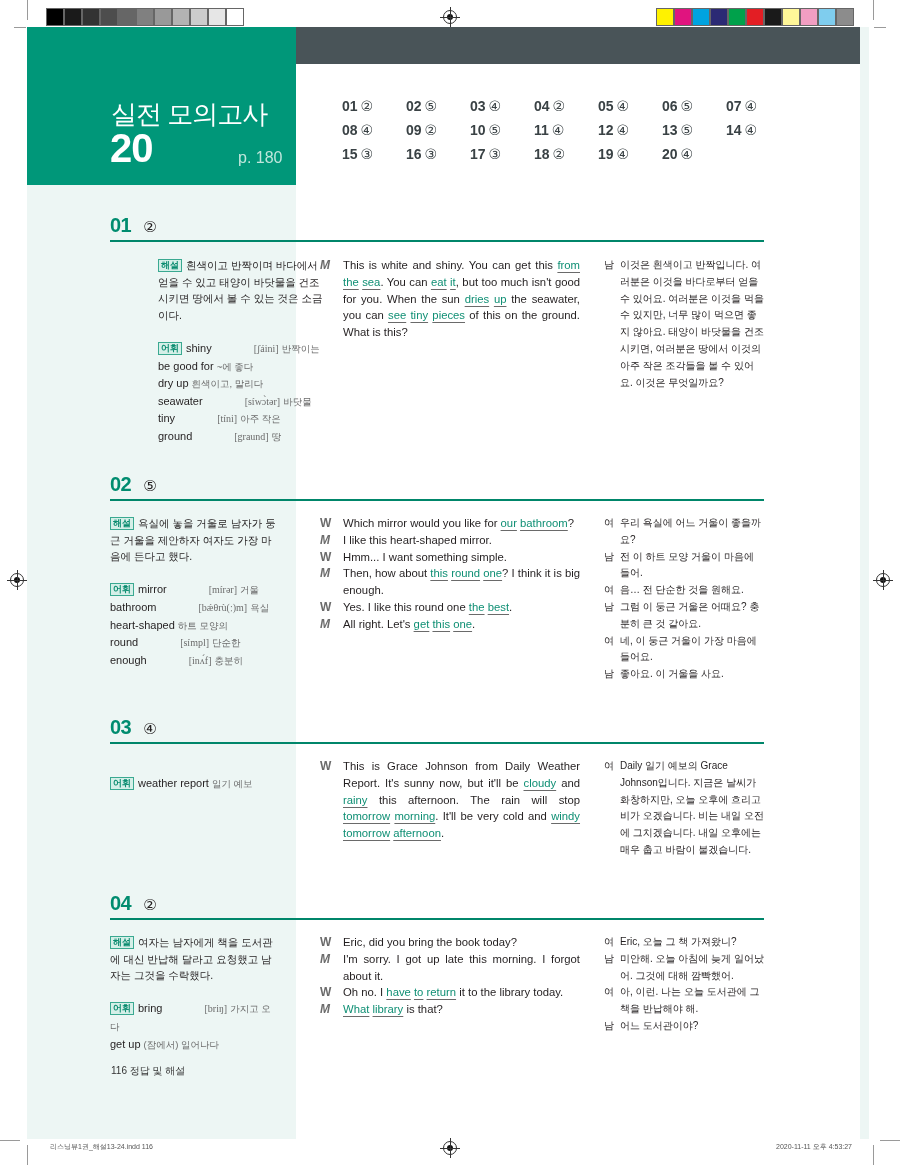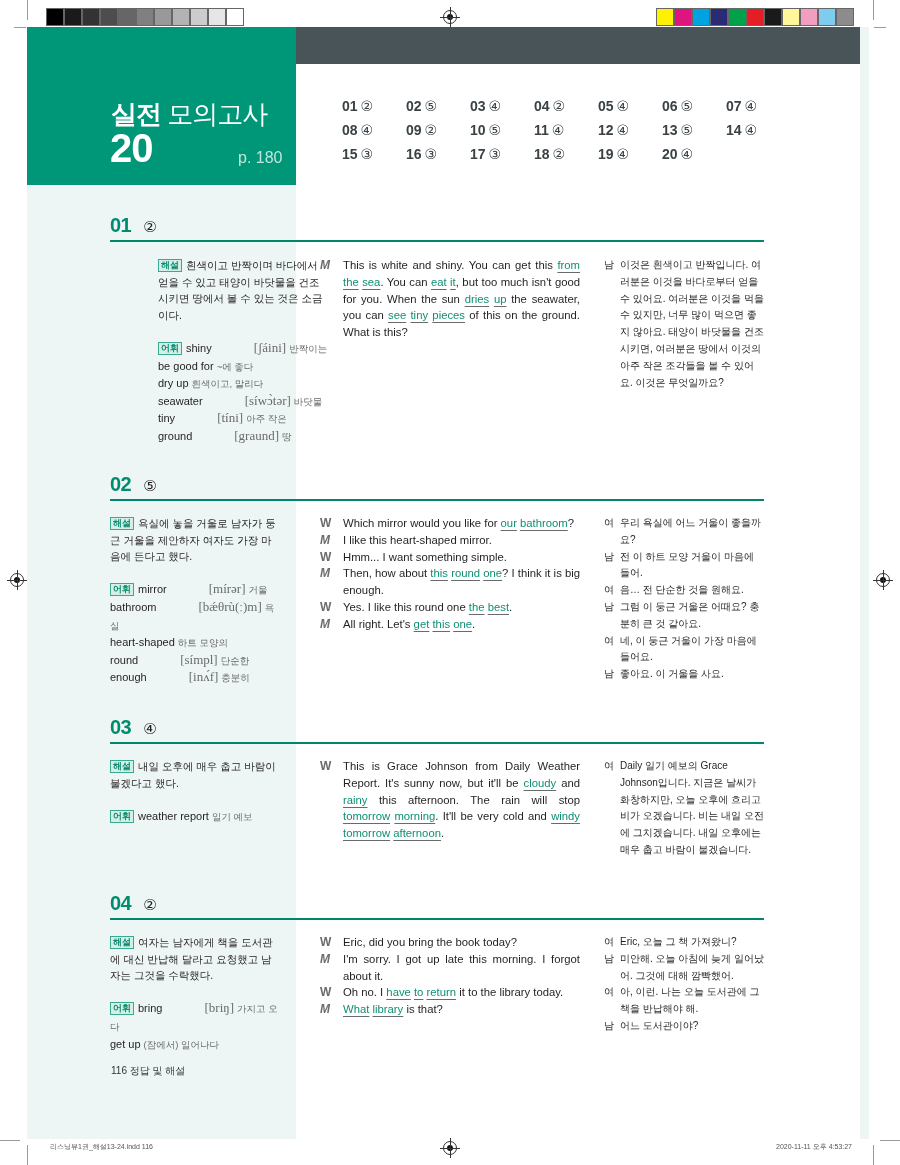--- a/index.html
+++ b/index.html
@@ -15,40 +15,40 @@
   .reg::after { content: ""; position: absolute; left: -4px; top: 6px; width: 20px; height: 1px; background: #333; }
   .reg i { position: absolute; left: 6px; top: -4px; width: 1px; height: 20px; background: #333; }
 
   
   .page-left-bg { position: absolute; left: 27px; top: 27px; width: 269px; height: 1112px; background: #edf6f4; }
   .page-right-strip { position: absolute; left: 860px; top: 27px; width: 9px; height: 1112px; background: #edf6f4; }
   .hero-green { position: absolute; left: 27px; top: 27px; width: 269px; height: 158px; background: #009779; }
   .hero-dark { position: absolute; left: 296px; top: 27px; width: 564px; height: 37px; background: #495458; }
 
   .hero-title { position: absolute; left: 111px; top: 97px; color: #fff; font-size: 26px; letter-spacing: -1px; }
-  .hero-title b { font-weight: 700; }
+  .hero-title b { font-weight: 400; }
   .hero-title span.light { font-weight: 400; }
   .hero-num { position: absolute; left: 110px; top: 126px; color: #fff; font-size: 40px; font-weight: 700; letter-spacing: -1px; }
   .hero-page { position: absolute; left: 238px; top: 149px; color: #bfe6dc; font-size: 16px; }
 
   .answer-grid { position: absolute; left: 342px; top: 98px; display: grid; grid-template-columns: repeat(7, 64px); row-gap: 8px; }
   .answer-cell { font-size: 14px; font-weight: 700; color: #3a4245; white-space: nowrap; height: 16px; line-height: 16px; }
   .answer-cell .c { font-weight: 400; margin-left: 3px; }
 
   
   .sec-head { position: absolute; left: 110px; display: flex; align-items: baseline; }
   .sec-num { font-size: 20px; font-weight: 700; color: #008c6f; letter-spacing: -0.5px; }
   .sec-ans { font-size: 15px; margin-left: 12px; color: #231f20; }
   .sec-rule { position: absolute; left: 110px; width: 654px; height: 2px; background: #00866a; }
 
   .left-col { position: absolute; left: 110px; width: 170px; font-size: 10.5px; line-height: 16.6px; color: #231f20; }
   .tag { display: inline-block; font-size: 9px; line-height: 11px; padding: 0 2px; border: 1px solid #3aa991; color: #0b8c70; background: #d5efe8; margin-right: 4px; font-weight: 700; vertical-align: 1px; }
   .gap { height: 16.6px; }
   .vocab-en { font-size: 11px; }
-  .vocab-ph { font-family: "Liberation Serif", "DejaVu Serif", serif; color: #6b6b6b; font-size: 13px; padding-left: 42px; }
+  .vocab-ph { font-family: "Liberation Serif", "DejaVu Serif", serif; color: #6b6b6b; font-size: 10px; padding-left: 42px; }
   .vocab-ko { color: #6b6b6b; font-size: 9.5px; margin-left: 3px; }
 
   .mid-col { position: absolute; left: 320px; width: 260px; font-size: 11.3px; line-height: 16.8px; color: #231f20; }
   .line { display: flex; }
   .spk { width: 23px; flex: none; font-weight: 700; color: #6b6b6b; font-size: 12px; }
   .spk.m { font-style: italic; }
   .txt { flex: 1; text-align: justify; }
   .hl { color: #0f8f74; text-decoration: underline; text-decoration-color: #6a6a6a; text-underline-offset: 3px; }
 
   .right-col { position: absolute; left: 604px; width: 162px; font-size: 10px; line-height: 16.8px; color: #231f20; }
@@ -240,21 +240,20 @@
         <span class="rspk">남</span>
         <span class="rtxt">좋아요. 이 거울을 사요.</span>
       </div>
     </div>
     <div class="sec-head" style="top: 716px;">
       <span class="sec-num">03</span>
       <span class="sec-ans">④</span>
     </div>
     <div class="sec-rule" style="top: 742px;"></div>
     <div class="left-col" style="top: 758px;">
-      <div><span class="tag">해설</span><span>내일 오후에 매우 춥고 바람이 불겠다고 했다.</span></div>
       <div class="gap"></div>
       <div><span class="tag">어휘</span><span class="vocab-en">weather report</span><span class="vocab-ko">일기 예보</span></div>
     </div>
     <div class="mid-col" style="top: 758px;">
       <div class="line">
         <span class="spk">W</span>
         <span class="txt"><span>This is Grace Johnson from Daily Weather Report. It's sunny now, but it'll be </span><span class="hl">cloudy</span><span> and </span><span class="hl">rainy</span><span> this afternoon. The rain will stop </span><span class="hl">tomorrow</span><span> </span><span class="hl">morning</span><span>. It'll be very cold and </span><span class="hl">windy</span><span> </span><span class="hl">tomorrow</span><span> </span><span class="hl">afternoon</span><span>.</span></span>
       </div>
     </div>
     <div class="right-col" style="top: 758px;">

